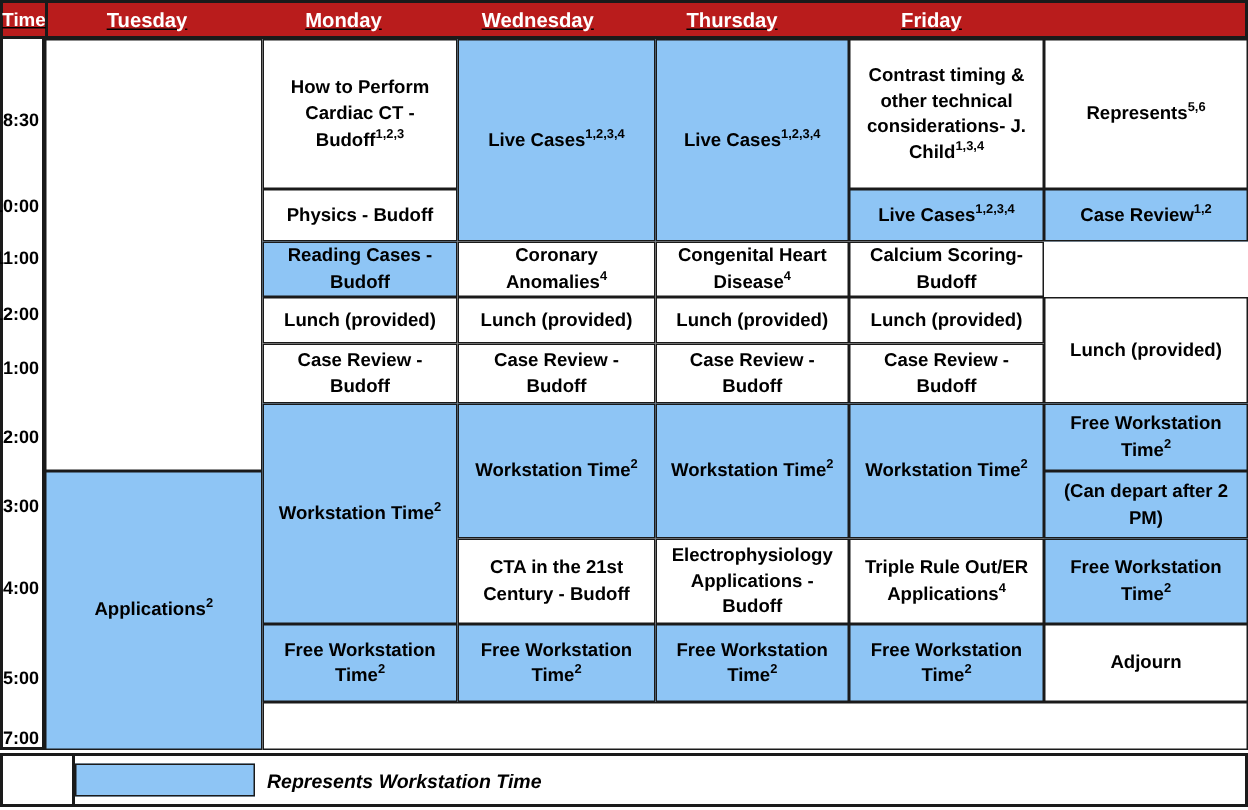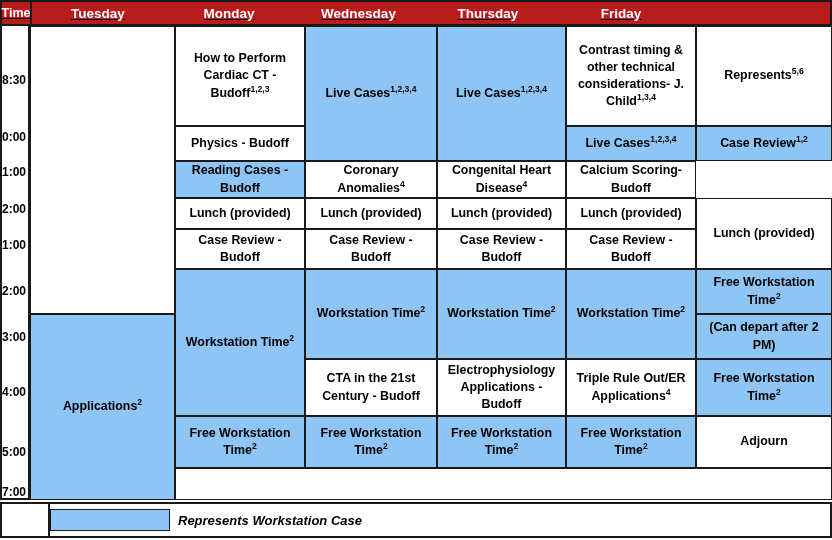--- a/index.html
+++ b/index.html
@@ -328,16 +328,16 @@
       <div class="cell plain" style="left:666px; top:390px; width:136px; height:52px;">
         <span class="txt">Adjourn</span>
       </div>
 
     </div>
   </div>
 
   <div class="legend-row">
     <div class="legend-spacer"></div>
     <div class="legend-swatch" style="background: rgb(142, 197, 245);"></div>
-    <div class="legend-text">Represents Workstation Case</div>
+    <div class="legend-text">Represents Workstation Time</div>
   </div>
 
 </div>
 
 </body></html>

